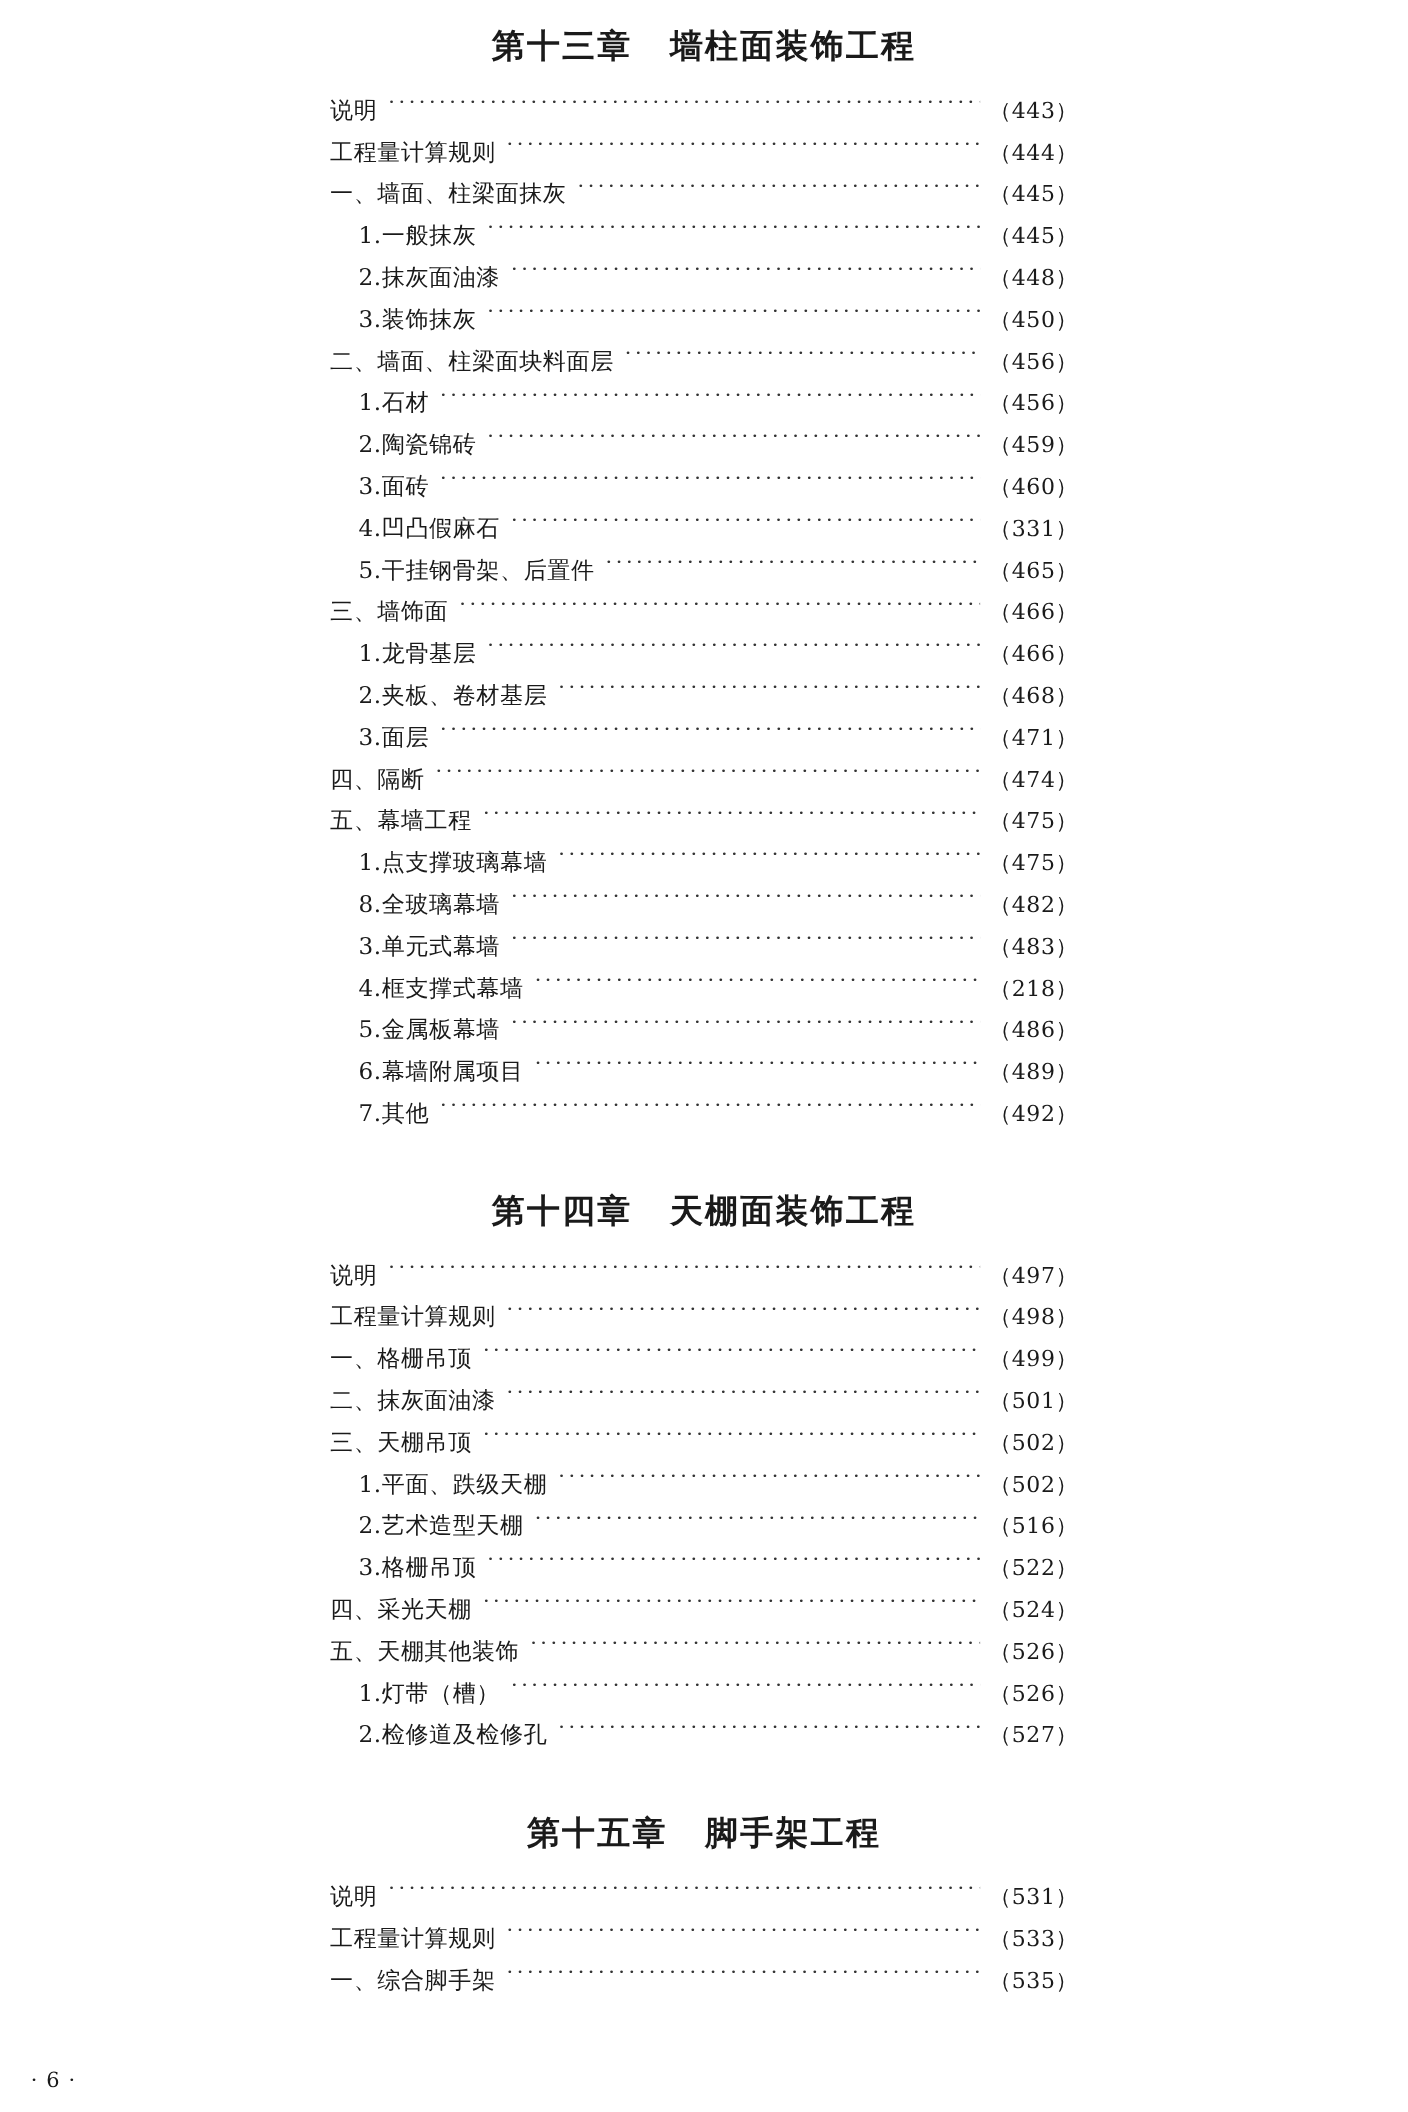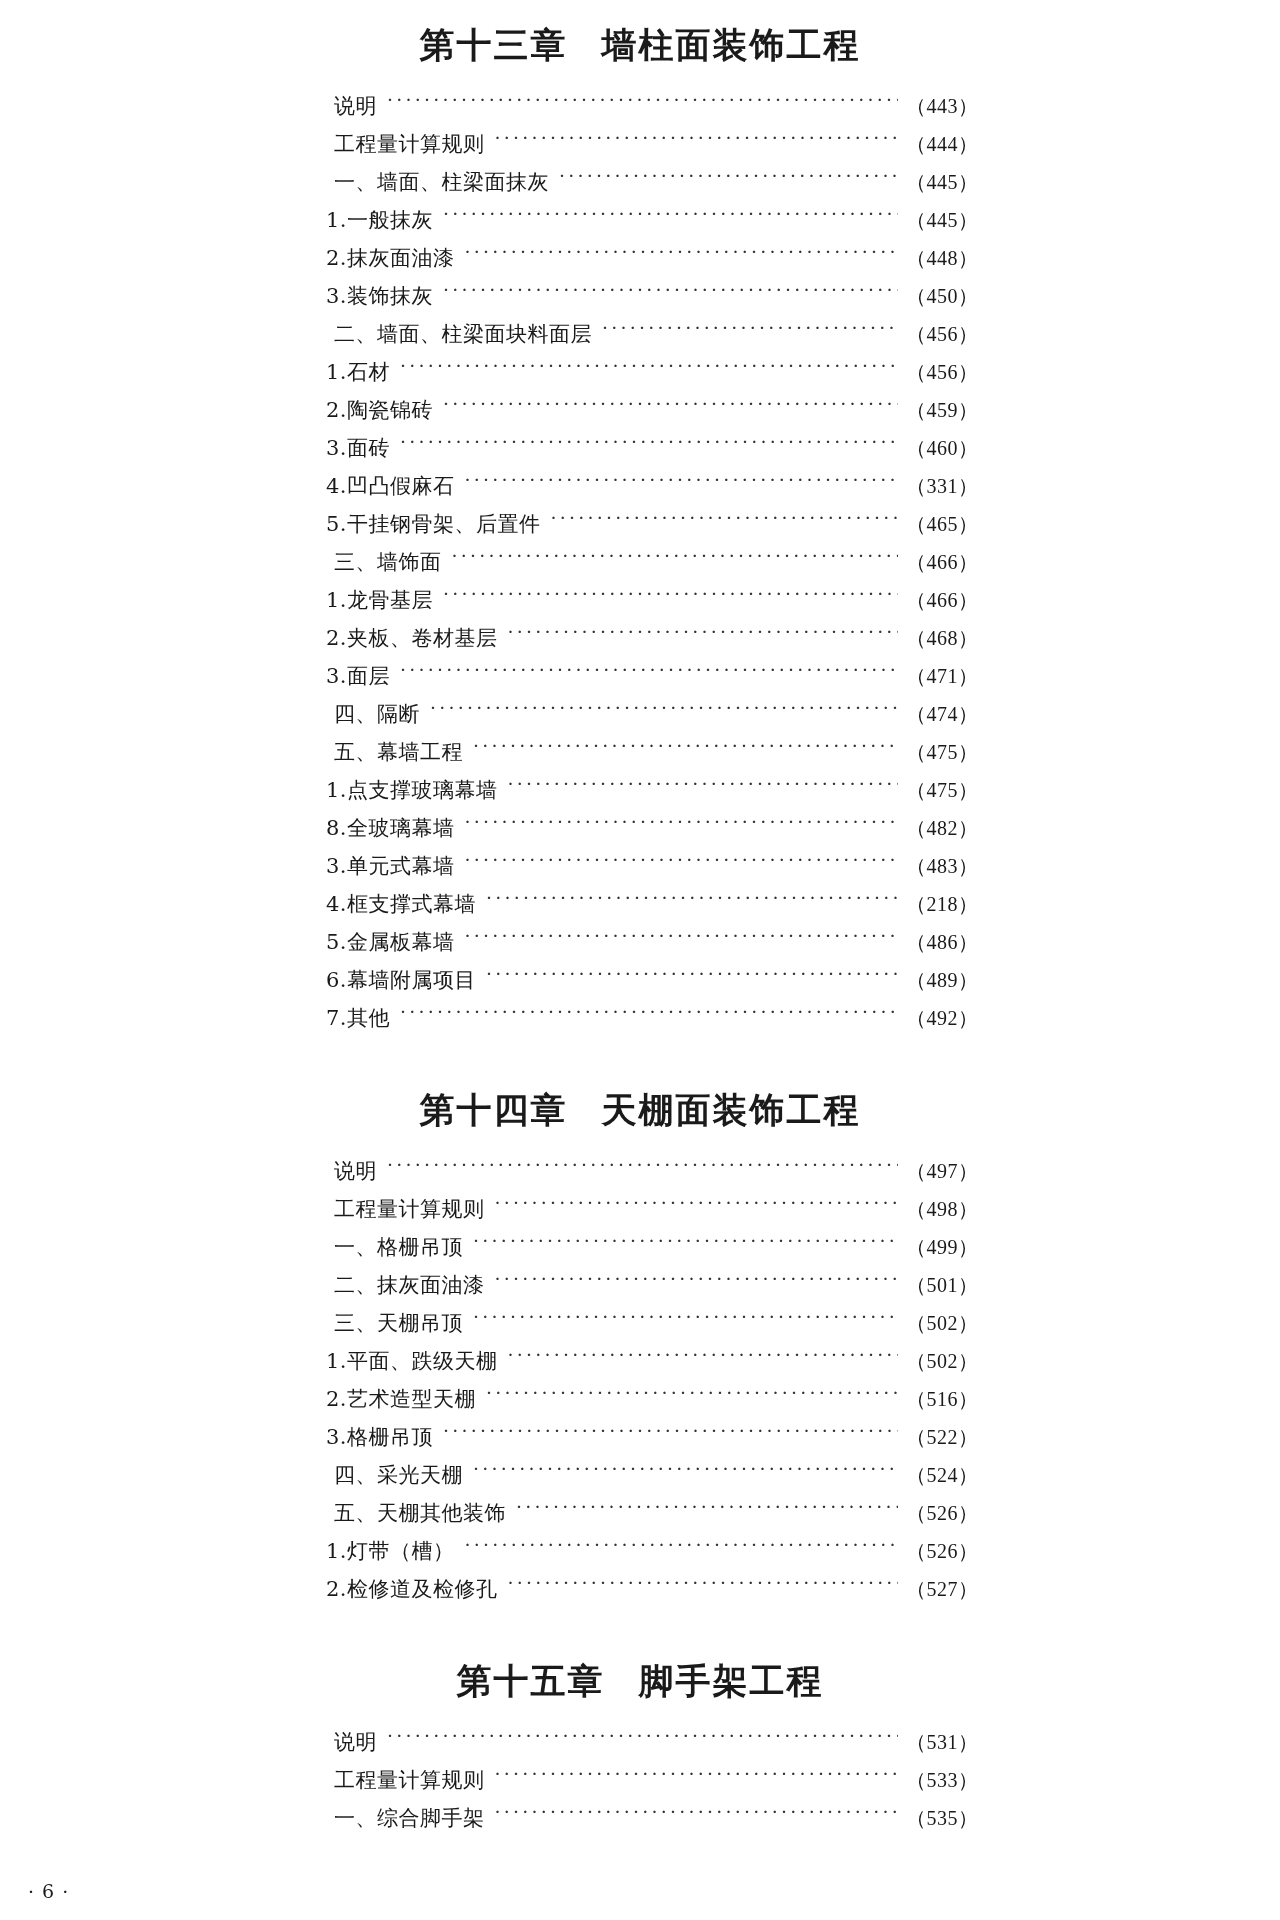--- a/index.html
+++ b/index.html
@@ -16,21 +16,21 @@
   }
   .page {
     width: 1280px;
     height: 1920px;
     box-sizing: border-box;
     padding: 22px 300px 0 300px;
     position: relative;
   }
   .chapter-title {
     text-align: center;
-    font-size: 35px;
+    font-size: 30px;
     font-weight: bold;
     letter-spacing: 2px;
     margin: 0 0 16px 0;
     font-family: "DejaVu Sans", "Liberation Sans", sans-serif;
   }
   .chapter-title .sep {
     display: inline-block;
     width: 34px;
   }
   .chapter-block {
@@ -46,21 +46,20 @@
     line-height: 1.0;
     padding: 6.5px 0;
     white-space: nowrap;
   }
   .toc-label {
     flex: 0 0 auto;
     letter-spacing: 0.5px;
   }
   .toc-entry.level-1 .toc-label {
     padding-left: 0;
-    margin-left: 34px;
   }
   .toc-entry.level-2 .toc-label {
     padding-left: 26px;
   }
   .leader {
     flex: 1 1 auto;
     margin: 0 8px 0 10px;
     position: relative;
     height: 1em;
     overflow: hidden;
@@ -75,21 +74,20 @@
     letter-spacing: 3.2px;
     color: #333;
     white-space: nowrap;
   }
   .toc-page {
     flex: 0 0 auto;
     font-size: 20px;
     text-align: left;
     min-width: 74px;
     letter-spacing: 0.5px;
-    font-family: Liberation Serif, serif;
   }
   .page-number {
     position: absolute;
     left: 28px;
     bottom: 18px;
     font-size: 19px;
     letter-spacing: 1px;
   }
 </style>
 </head>

